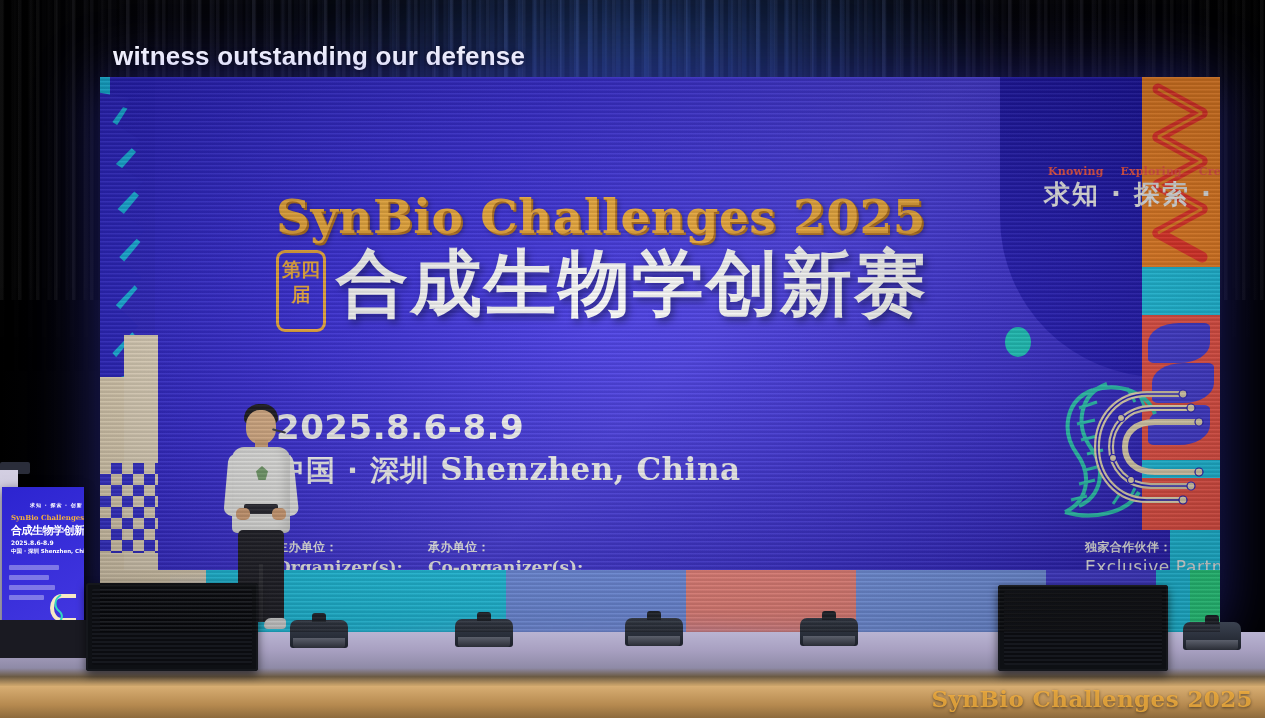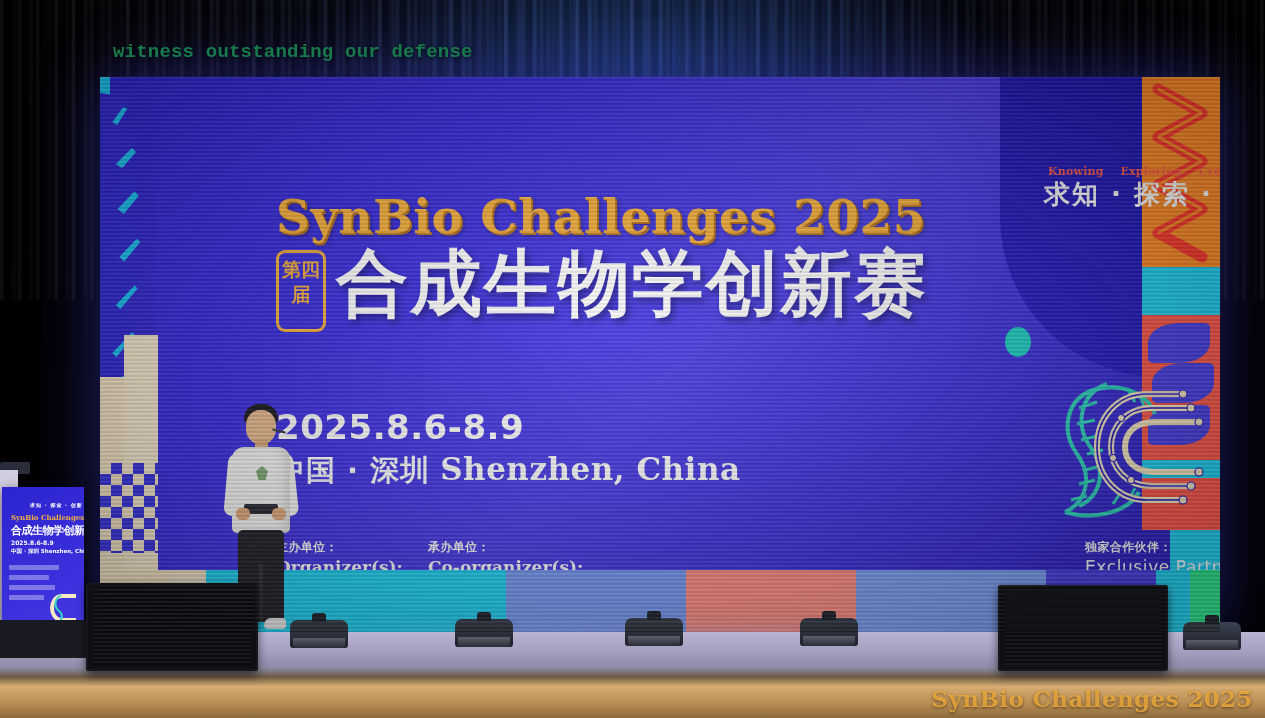--- a/index.html
+++ b/index.html
@@ -28,22 +28,22 @@
   }
   .curtain-bottom{position:absolute;left:0;top:0;width:1265px;height:718px;
     background:repeating-linear-gradient(90deg,
       rgba(255,255,255,0.02) 0px,rgba(255,255,255,0.02) 4px,
       rgba(0,0,0,0.35) 5px,rgba(0,0,0,0.35) 14px);
     opacity:.55;mask-image:linear-gradient(180deg,rgba(0,0,0,1) 0 35%,rgba(0,0,0,0) 52%);
     -webkit-mask-image:linear-gradient(180deg,rgba(0,0,0,1) 0 35%,rgba(0,0,0,0) 52%);
   }
 
   
-  .caption{position:absolute;left:113px;top:41px;color:#15803d;font-size:19px;font-weight:700;
-    letter-spacing:.2px;text-shadow:0 1px 4px rgba(0,0,0,.85);font-family:Liberation Mono, monospace;}
+  .caption{position:absolute;left:113px;top:41px;color:#ffffff;font-size:26px;font-weight:700;
+    letter-spacing:.2px;text-shadow:0 1px 4px rgba(0,0,0,.85);font-family:Liberation Sans, sans-serif;}
 
   
   .screen{position:absolute;left:100px;top:77px;width:1120px;height:555px;overflow:hidden;
     background:linear-gradient(135deg,#2b23cf 0%,#3a2ee0 28%,#4b3fe8 52%,#3b2fd8 78%,#2a1fbe 100%);
     box-shadow:0 0 60px rgba(60,60,220,.45);
   }
   .screen .scan{position:absolute;inset:0;
     background:repeating-linear-gradient(180deg,rgba(255,255,255,.055) 0 1px,rgba(0,0,0,.09) 2px 4px);
     pointer-events:none;z-index:40;}
   .screen .vig{position:absolute;inset:0;z-index:39;pointer-events:none;

